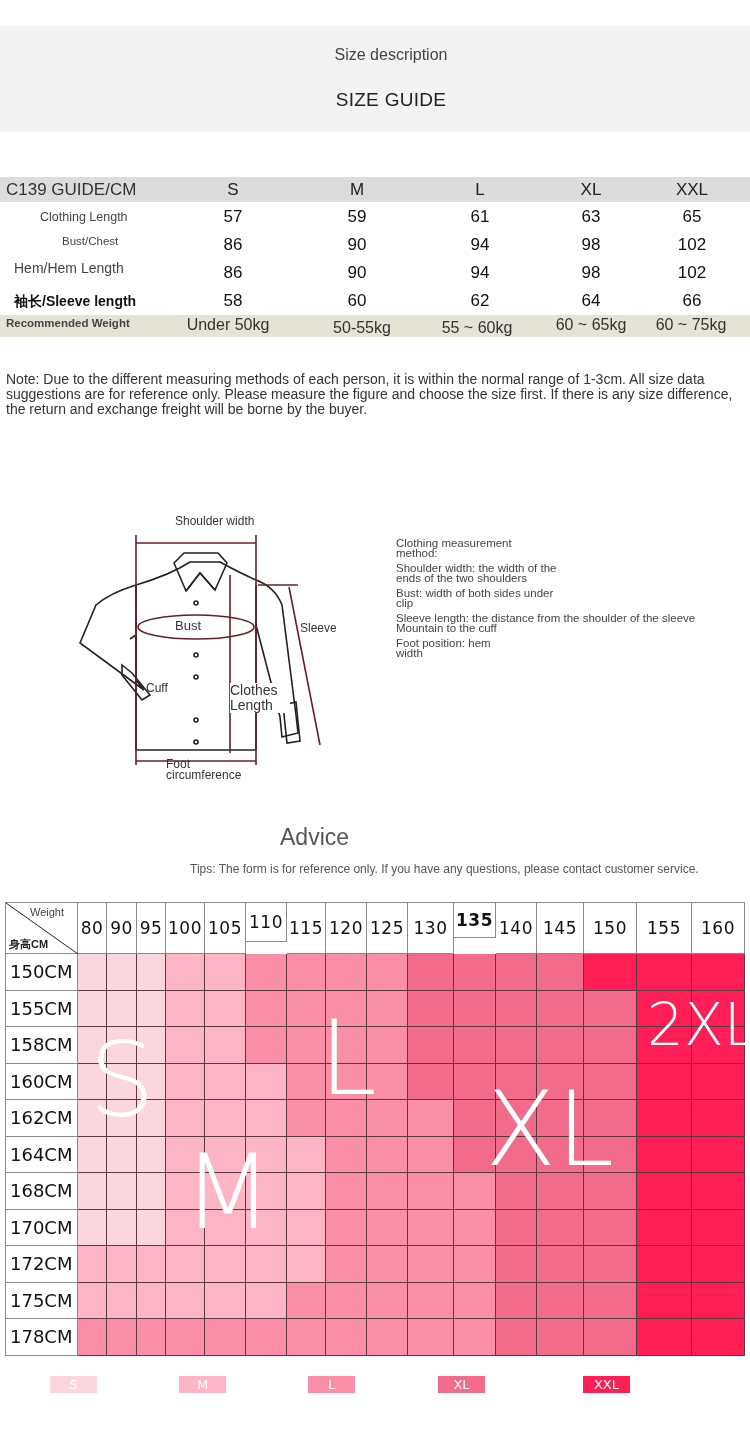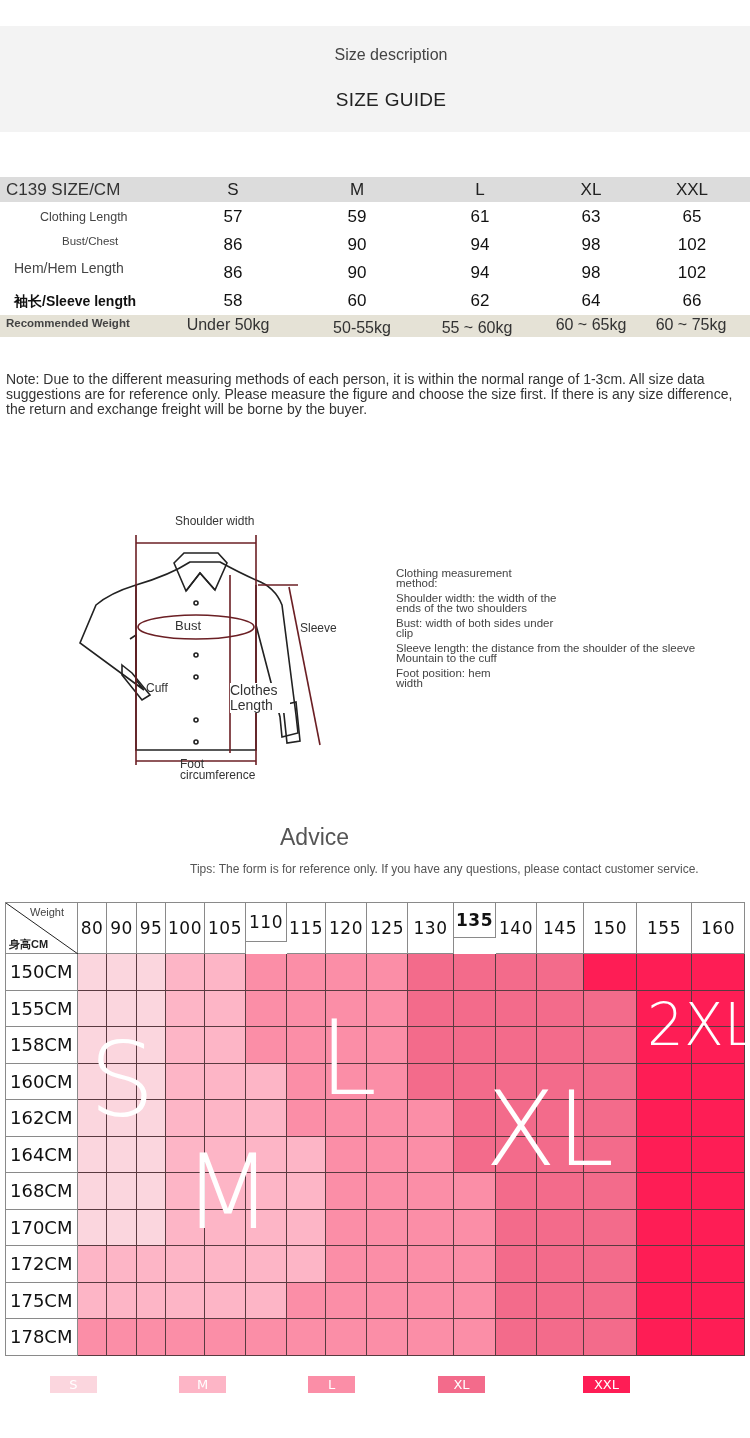--- a/index.html
+++ b/index.html
@@ -45,21 +45,21 @@
 </style>
 </head>
 <body>
 
 <div id="header-band" class="abs"></div>
 <div id="header-sub" class="abs">Size description</div>
 <div id="header-title" class="abs">SIZE GUIDE</div>
 
 <div id="size-table">
   <div id="st-head" class="st-row">
-    <div class="st-cell rowlabel" style="left:6px;width:160px;color:#333 !important;">C139 SIZE/CM</div>
+    <div class="st-cell rowlabel" style="left:6px;width:160px;color:#333 !important;">C139 GUIDE/CM</div>
     <div class="st-cell" style="left:193px;width:80px;">S</div>
     <div class="st-cell" style="left:317px;width:80px;">M</div>
     <div class="st-cell" style="left:440px;width:80px;">L</div>
     <div class="st-cell" style="left:551px;width:80px;">XL</div>
     <div class="st-cell" style="left:652px;width:80px;">XXL</div>
   </div>
 
   <div class="st-row" style="top:203px;">
     <div class="st-cell rowlabel" style="left:40px;width:140px;font-size:12.5px;">Clothing Length</div>
     <div class="st-cell" style="left:193px;width:80px;">57</div>
@@ -144,25 +144,25 @@
       <line x1="219" y1="82" x2="250" y2="240"></line>
 
       <line x1="66" y1="256" x2="186" y2="256"></line>
     </g>
   </svg>
   <div class="dlabel" style="left:105px;top:11px;">Shoulder width</div>
   <div class="dlabel" style="left:105px;top:115px;font-size:13px;">Bust</div>
   <div class="dlabel" style="left:230px;top:118px;">Sleeve</div>
   <div class="dlabel" style="left:76px;top:178px;">Cuff</div>
   <div class="dlabel" style="left:160px;top:178px;width:60px;font-size:14px;line-height:15px;background:#fff;">Clothes Length</div>
-  <div class="dlabel" style="left:110px;top:254px;width:90px;">Foot circumference</div>
+  <div class="dlabel" style="left:96px;top:254px;width:90px;">Foot circumference</div>
 </div>
 
 <div id="method-list" class="abs">
-  <div class="mitem" style="width:130px;margin-top:30px;">Clothing measurement method:</div>
+  <div class="mitem" style="width:130px;">Clothing measurement method:</div>
   <div class="mitem" style="width:165px;">Shoulder width: the width of the ends of the two shoulders</div>
   <div class="mitem" style="width:170px;">Bust: width of both sides under clip</div>
   <div class="mitem" style="width:320px;">Sleeve length: the distance from the shoulder of the sleeve Mountain to the cuff</div>
   <div class="mitem" style="width:110px;">Foot position: hem width</div>
 </div>
 
 <div id="advice-title" class="abs">Advice</div>
 <div id="advice-tip" class="abs">Tips: The form is for reference only. If you have any questions, please contact customer service.</div>
 
 <div id="grid" class="abs">

